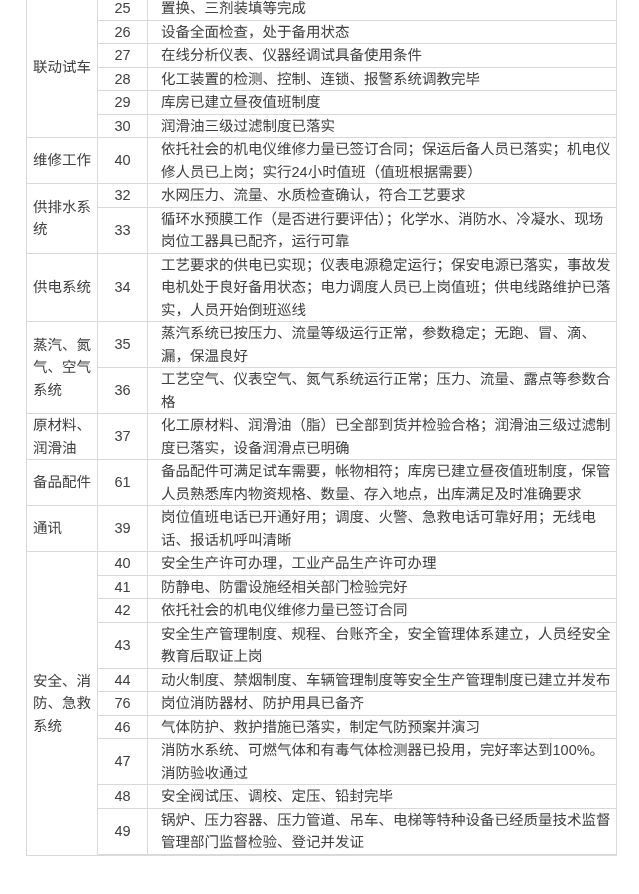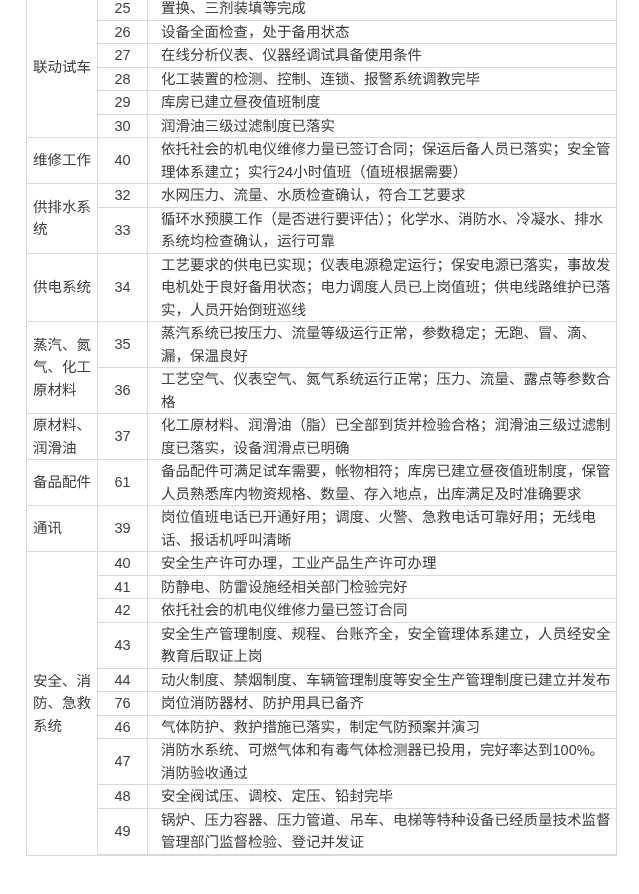--- a/index.html
+++ b/index.html
@@ -89,38 +89,38 @@
             <td class="num">29</td>
             <td class="txt">库房已建立昼夜值班制度</td>
           </tr>
           <tr>
             <td class="num">30</td>
             <td class="txt">润滑油三级过滤制度已落实</td>
           </tr>
           <tr>
             <td class="cat" rowspan="1">维修工作</td>
             <td class="num">40</td>
-            <td class="txt">依托社会的机电仪维修力量已签订合同；保运后备人员已落实；安全管理体系建立；实行24小时值班（值班根据需要）</td>
+            <td class="txt">依托社会的机电仪维修力量已签订合同；保运后备人员已落实；机电仪修人员已上岗；实行24小时值班（值班根据需要）</td>
           </tr>
           <tr>
             <td class="cat" rowspan="2">供排水系统</td>
             <td class="num">32</td>
             <td class="txt">水网压力、流量、水质检查确认，符合工艺要求</td>
           </tr>
           <tr>
             <td class="num">33</td>
-            <td class="txt">循环水预膜工作（是否进行要评估）；化学水、消防水、冷凝水、排水系统均检查确认，运行可靠</td>
+            <td class="txt">循环水预膜工作（是否进行要评估）；化学水、消防水、冷凝水、现场岗位工器具已配齐，运行可靠</td>
           </tr>
           <tr>
             <td class="cat" rowspan="1">供电系统</td>
             <td class="num">34</td>
             <td class="txt">工艺要求的供电已实现；仪表电源稳定运行；保安电源已落实，事故发电机处于良好备用状态；电力调度人员已上岗值班；供电线路维护已落实，人员开始倒班巡线</td>
           </tr>
           <tr>
-            <td class="cat" rowspan="2">蒸汽、氮气、化工原材料</td>
+            <td class="cat" rowspan="2">蒸汽、氮气、空气系统</td>
             <td class="num">35</td>
             <td class="txt">蒸汽系统已按压力、流量等级运行正常，参数稳定；无跑、冒、滴、漏，保温良好</td>
           </tr>
           <tr>
             <td class="num">36</td>
             <td class="txt">工艺空气、仪表空气、氮气系统运行正常；压力、流量、露点等参数合格</td>
           </tr>
           <tr>
             <td class="cat" rowspan="1">原材料、润滑油</td>
             <td class="num">37</td>

